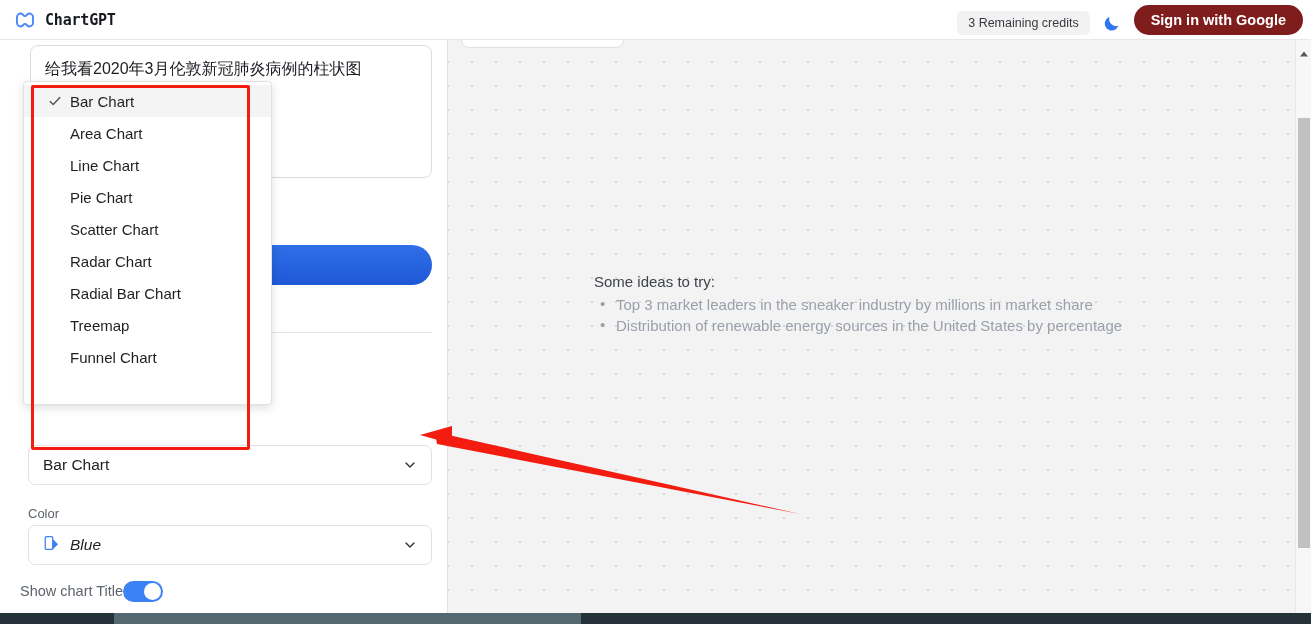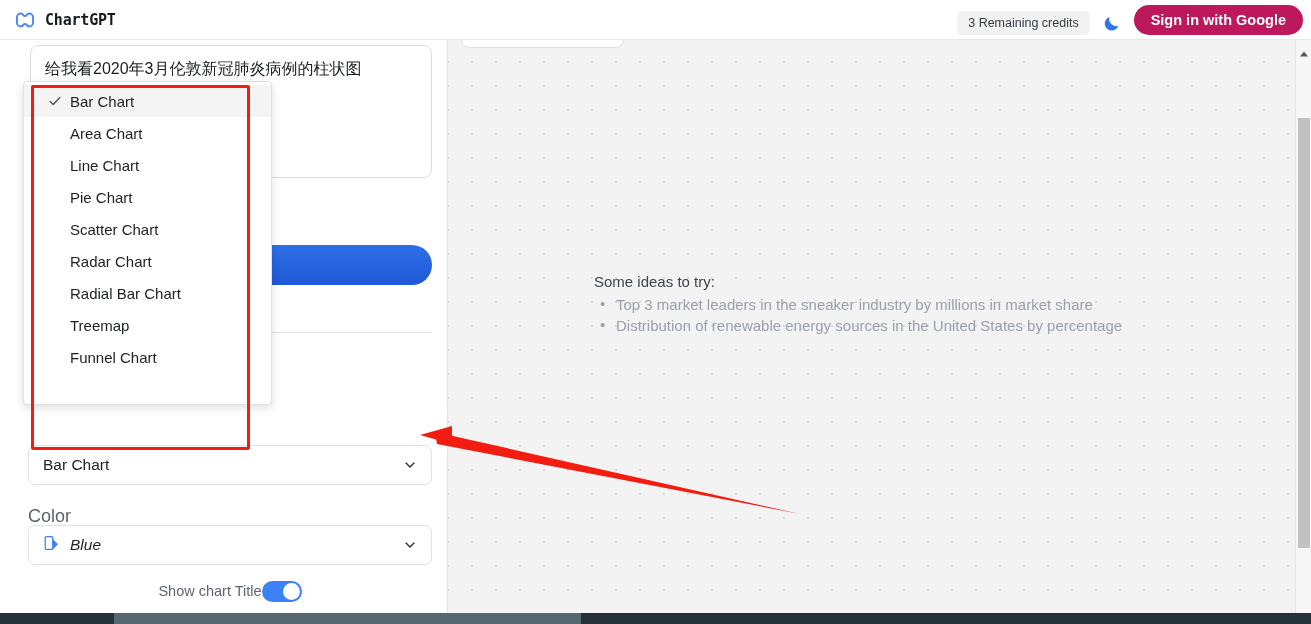--- a/index.html
+++ b/index.html
@@ -28,21 +28,21 @@
     font-size: 15px; font-weight: bold; color: #16191d; letter-spacing: -0.2px;
   }
   .header-right { display: flex; align-items: flex-end; gap: 11px; }
   .credits-chip {
     background: #f2f2f2; color: #353a40;
     font-size: 12.5px; padding: 5px 11px; border-radius: 5px;
     white-space: nowrap;
   }
   .moon-btn { width: 22px; height: 22px; display: flex; align-items: center; justify-content: center; }
   .signin-btn {
-    background: #be185d; color: #ffffff;
+    background: #7f1d1d; color: #ffffff;
     font-size: 14.5px; font-weight: bold;
     padding: 0 17px; height: 30px; line-height: 30px;
     border-radius: 15px; white-space: nowrap;
     border: none; cursor: pointer;
     font-family: "Liberation Sans", sans-serif;
   }
 
   
   .left-panel {
     position: absolute; top: 40px; left: 0; width: 448px; height: 584px;
@@ -61,39 +61,39 @@
     position: absolute; left: 30px; top: 205px; width: 402px; height: 40px;
     background: linear-gradient(180deg,#2f6fe8 0%, #1f58d6 100%);
     border-radius: 20px; border: none; cursor: pointer;
   }
   .panel-divider {
     position: absolute; left: 30px; top: 292px; width: 402px; height: 1px;
     background: #e6e6e6;
   }
 
   .field-label {
-    position: absolute; font-size: 18px; color: #5e646d;
+    position: absolute; font-size: 13px; color: #5e646d;
   }
   .chart-type-label { left: 28px; top: 343px; }
   .color-label { left: 28px; top: 466px; }
 
   .select-box {
     position: absolute; left: 28px; width: 404px; height: 40px;
     background: #ffffff; border: 1px solid #e2e2e2; border-radius: 7px;
     display: flex; align-items: center; justify-content: space-between;
     padding: 0 13px 0 14px; cursor: pointer;
   }
   .select-chart { top: 405px; }
   .select-color { top: 485px; font-style: italic; }
   .select-value { font-size: 15.5px; color: #1c1f23; display: flex; align-items: center; gap: 9px; }
   .chev { width: 16px; height: 16px; display: block; }
 
   .toggle-row {
-    position: absolute; left: 28px; width: 404px; height: 26px;
-    display: flex; align-items: center; justify-content: center;
+    position: absolute; left: 20px; width: 404px; height: 26px;
+    display: flex; align-items: center; justify-content: flex-start;
   }
   .toggle-row-title { top: 538px; }
   .toggle-row-legend { top: 574px; }
   .toggle-label { font-size: 14.5px; color: #5e646d; }
   .switch {
     width: 40px; height: 21px; border-radius: 11px;
     background: #3b82f6; position: relative; cursor: pointer;
   }
   .switch .knob {
     position: absolute; right: 2px; top: 2px;

